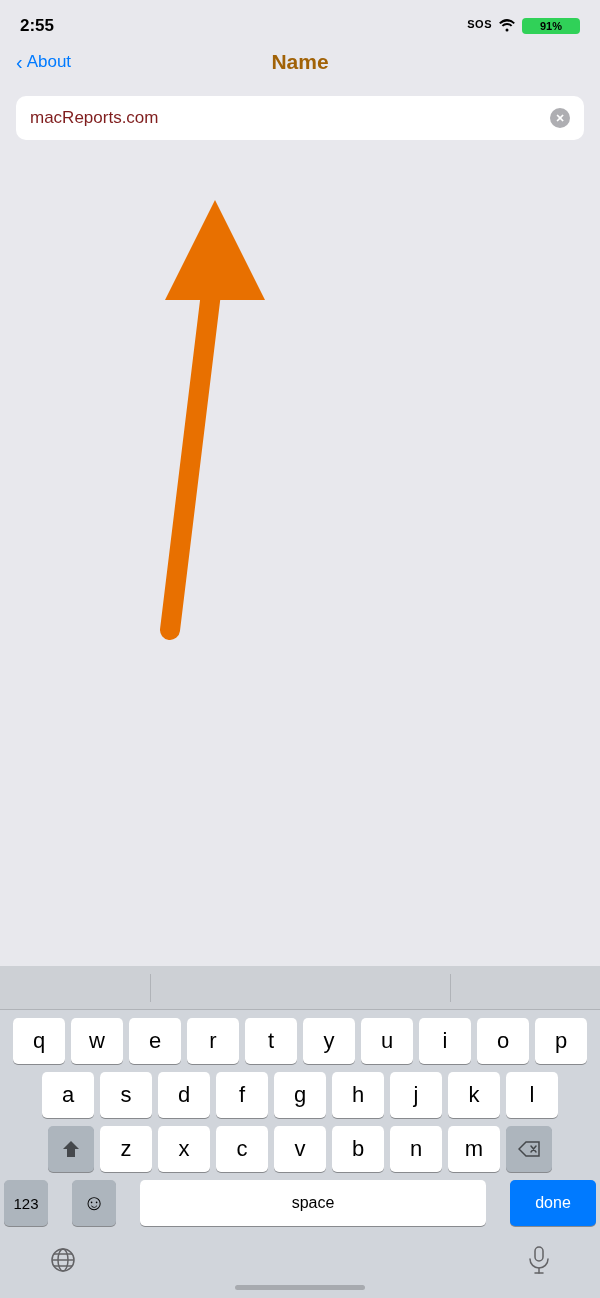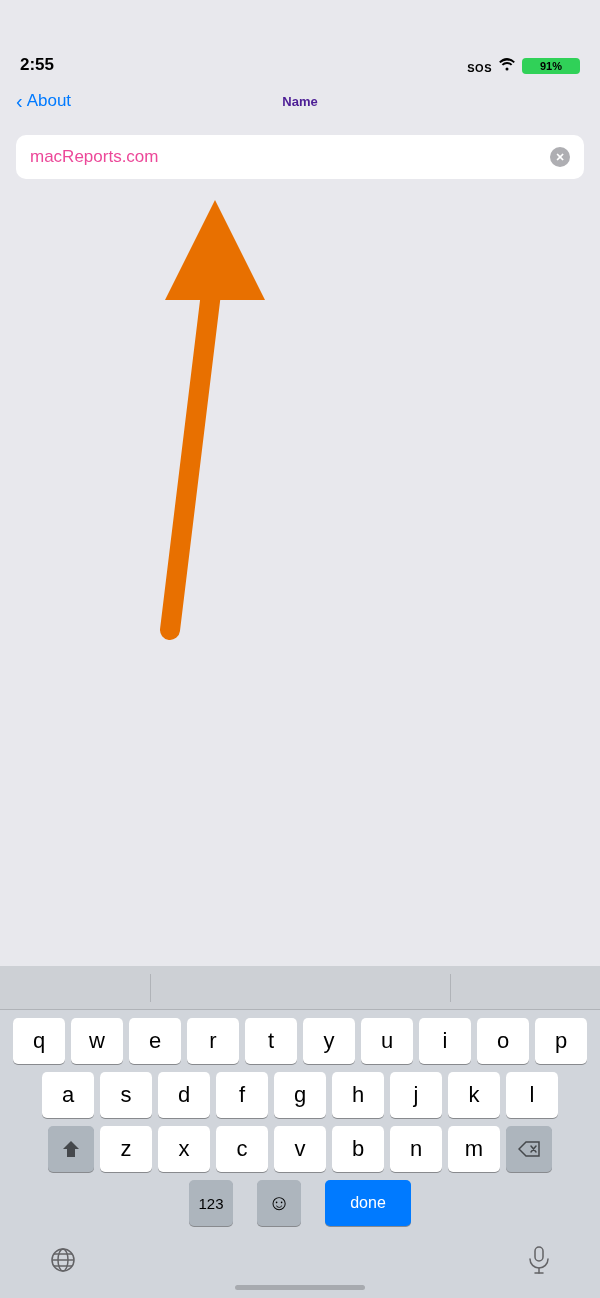--- a/index.html
+++ b/index.html
@@ -13,30 +13,29 @@
     }
 
     
     .status-bar {
       display: flex;
       justify-content: space-between;
       align-items: center;
       padding: 12px 20px 4px 20px;
       background: #e8e8ed;
       height: 44px;
-      margin-top: 39px;
     }
     .status-time {
       font-size: 17px;
       font-weight: 600;
       color: #000;
     }
     .status-icons {
       display: flex;
-      align-items: flex-end;
+      align-items: flex-start;
       gap: 6px;
     }
     .sos-badge {
       font-size: 11px;
       font-weight: 600;
       color: #000;
       letter-spacing: 0.5px;
     }
     .wifi-icon {
       font-size: 14px;
@@ -66,23 +65,23 @@
       color: #007aff;
       font-size: 17px;
       cursor: pointer;
     }
     .nav-back-chevron {
       font-size: 20px;
       color: #007aff;
       line-height: 1;
     }
     .nav-title {
-      font-size: 13px;
+      font-size: 21px;
       font-weight: 600;
-      color: #4c1d95;
+      color: #a16207;
       position: absolute;
       left: 50%;
       transform: translateX(-50%);
     }
     .nav-spacer {
       width: 80px;
     }
 
     
     .content-area {
@@ -95,21 +94,21 @@
       background: #fff;
       border-radius: 10px;
       display: flex;
       align-items: center;
       padding: 12px 14px;
       margin-bottom: 0;
     }
     .text-input {
       flex: 1;
       font-size: 17px;
-      color: #ec4899;
+      color: #7f1d1d;
       border: none;
       outline: none;
       background: transparent;
     }
     .clear-btn {
       width: 20px;
       height: 20px;
       background: #aeaeb2;
       border-radius: 50%;
       display: flex;
@@ -349,20 +348,21 @@
         <svg width="22" height="16" viewBox="0 0 22 16" fill="none">
           <path d="M8 1H21V15H8L1 8L8 1Z" stroke="#000" stroke-width="1.5" fill="none" opacity="0.6"></path>
           <path d="M13 5L18 11M18 5L13 11" stroke="#000" stroke-width="1.5" stroke-linecap="round" opacity="0.6"></path>
         </svg>
       </div>
     </div>
 
     <div class="key-row" style="gap:24px;">
       <div class="key key-dark key-special key-123" style="font-size:15px;">123</div>
       <div class="key key-dark key-emoji" style="font-size:22px;">☺</div>
+      <div class="key key-space key-special">space</div>
       <div class="key key-done key-special">done</div>
     </div>
   </div>
 
   <div class="bottom-bar">
     <span class="bottom-icon">
       <svg width="26" height="26" viewBox="0 0 26 26" fill="none">
         <circle cx="13" cy="13" r="11" stroke="#636366" stroke-width="1.5" fill="none"></circle>
         <ellipse cx="13" cy="13" rx="5" ry="11" stroke="#636366" stroke-width="1.5" fill="none"></ellipse>
         <line x1="2" y1="13" x2="24" y2="13" stroke="#636366" stroke-width="1.5"></line>

